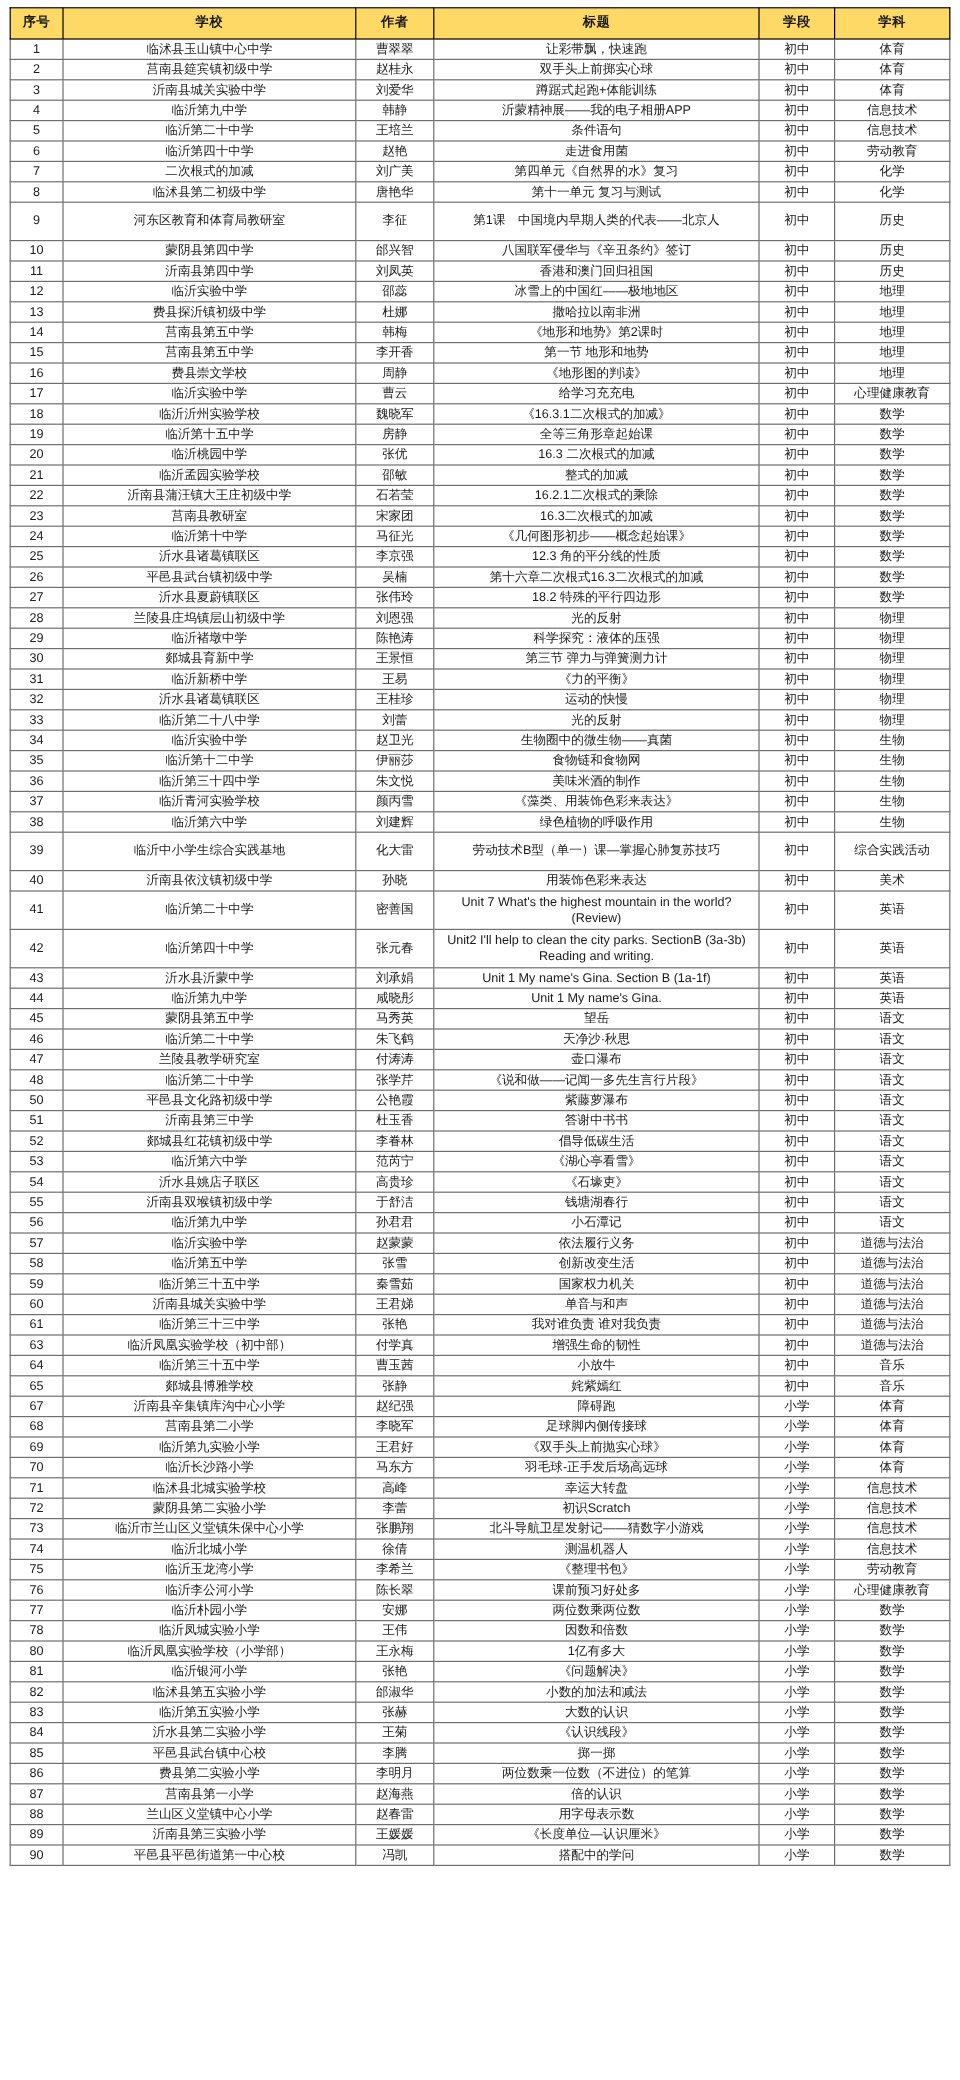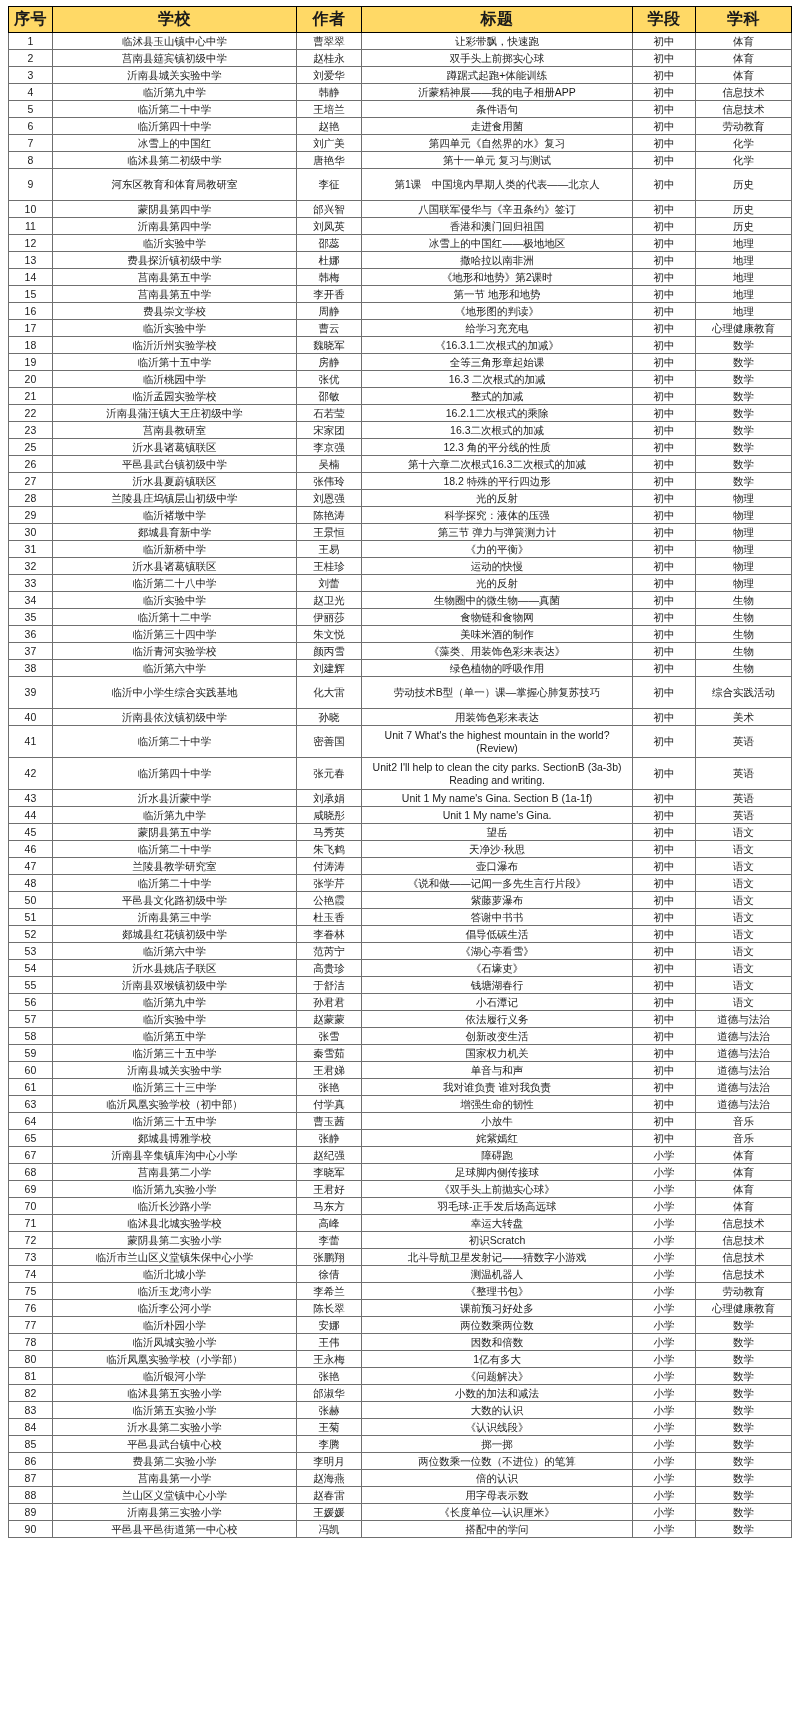--- a/index.html
+++ b/index.html
@@ -28,21 +28,21 @@
     line-height: 1.18;
     text-align: center;
     vertical-align: middle;
     word-wrap: break-word;
     overflow-wrap: break-word;
     background: #ffffff;
   }
   table.grid thead th {
     background: #ffd966;
     font-weight: bold;
-    font-size: 16px;
+    font-size: 11px;
     height: 26px;
     border: 1px solid #000000;
     letter-spacing: 0.5px;
   }
   tbody tr { height: 17px; }
   td.c-seq   { width: 42px;  font-size: 10.5px; }
   td.c-school{ width: 234px; }
   td.c-author{ width: 62px;  }
   td.c-title { width: 260px; }
   td.c-stage { width: 60px;  }
@@ -115,21 +115,21 @@
         <tr>
           <td class="c-seq">6</td>
           <td class="c-school">临沂第四十中学</td>
           <td class="c-author">赵艳</td>
           <td class="c-title">走进食用菌</td>
           <td class="c-stage">初中</td>
           <td class="c-subject">劳动教育</td>
         </tr>
         <tr>
           <td class="c-seq">7</td>
-          <td class="c-school">冰雪上的中国红</td>
+          <td class="c-school">二次根式的加减</td>
           <td class="c-author">刘广美</td>
           <td class="c-title">第四单元《自然界的水》复习</td>
           <td class="c-stage">初中</td>
           <td class="c-subject">化学</td>
         </tr>
         <tr>
           <td class="c-seq">8</td>
           <td class="c-school">临沭县第二初级中学</td>
           <td class="c-author">唐艳华</td>
           <td class="c-title">第十一单元 复习与测试</td>
@@ -250,20 +250,28 @@
         </tr>
         <tr>
           <td class="c-seq">23</td>
           <td class="c-school">莒南县教研室</td>
           <td class="c-author">宋家团</td>
           <td class="c-title">16.3二次根式的加减</td>
           <td class="c-stage">初中</td>
           <td class="c-subject">数学</td>
         </tr>
         <tr>
+          <td class="c-seq">24</td>
+          <td class="c-school">临沂第十中学</td>
+          <td class="c-author">马征光</td>
+          <td class="c-title">《几何图形初步——概念起始课》</td>
+          <td class="c-stage">初中</td>
+          <td class="c-subject">数学</td>
+        </tr>
+        <tr>
           <td class="c-seq">25</td>
           <td class="c-school">沂水县诸葛镇联区</td>
           <td class="c-author">李京强</td>
           <td class="c-title">12.3 角的平分线的性质</td>
           <td class="c-stage">初中</td>
           <td class="c-subject">数学</td>
         </tr>
         <tr>
           <td class="c-seq">26</td>
           <td class="c-school">平邑县武台镇初级中学</td>

